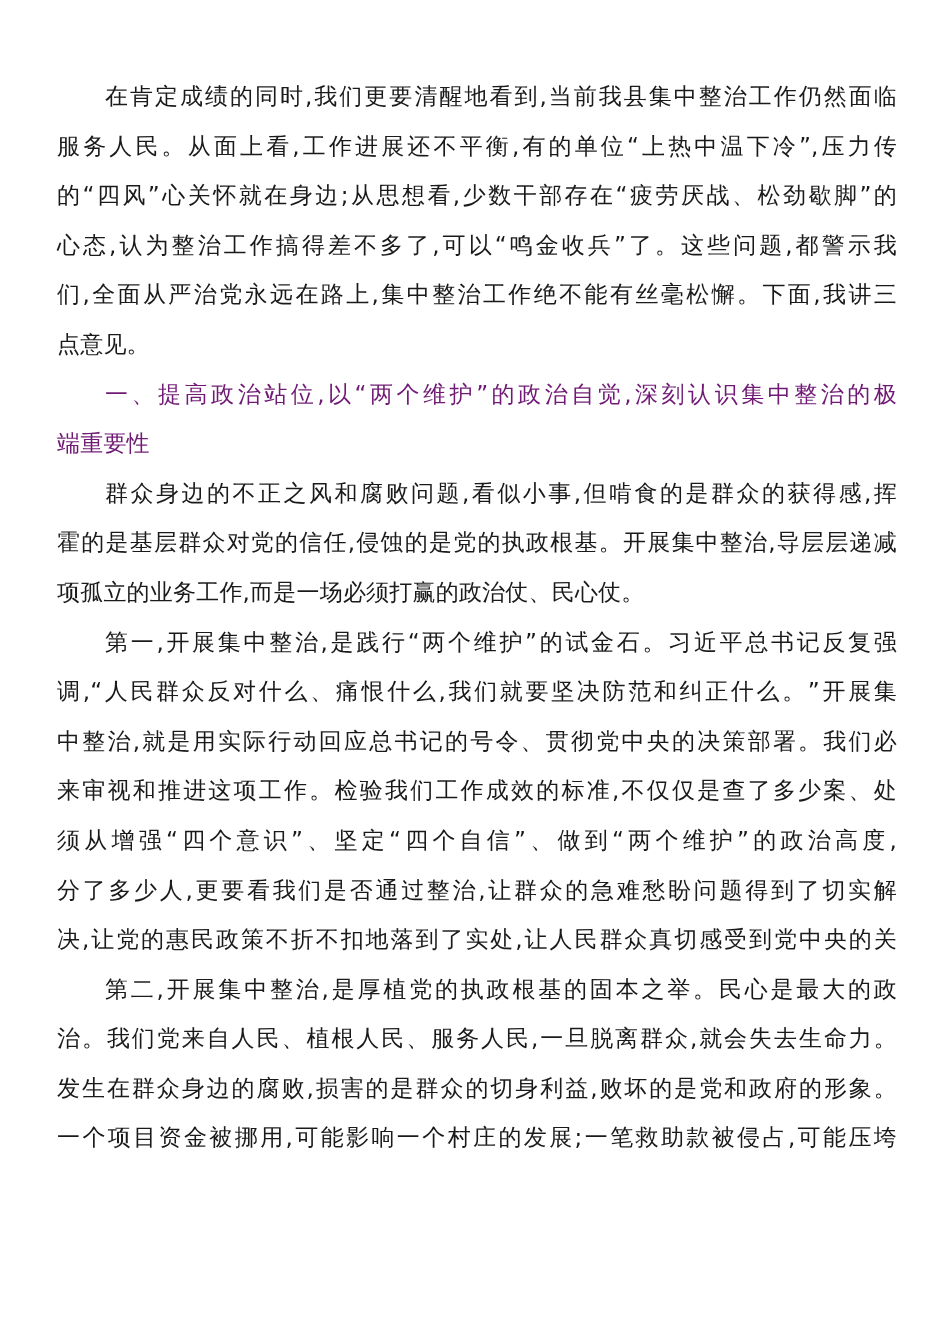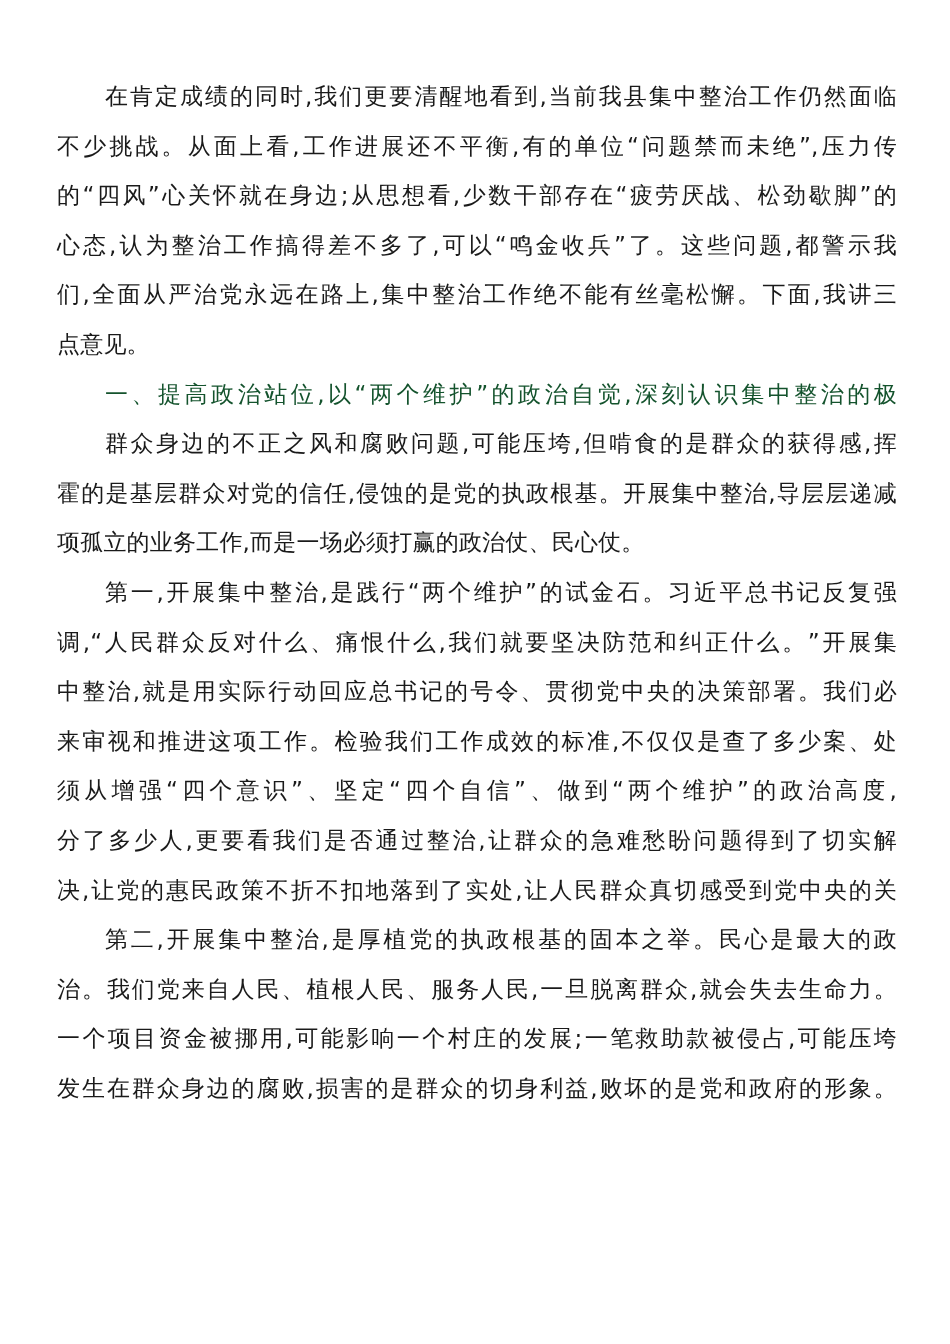--- a/index.html
+++ b/index.html
@@ -11,58 +11,59 @@
     position: absolute; left: 57px; top: 72px; width: 840px;
     font-family: "DejaVu Sans", "Liberation Sans", sans-serif;
     font-size: 23px; color: #1a1a1a;
   }
   .line {
     height: 49.6px; line-height: 49.6px; white-space: nowrap;
     letter-spacing: 0.2px; text-align: justify; text-align-last: justify;
   }
   .line.last { text-align-last: left; }
   .line.indent { padding-left: 48px; }
-  .heading { color: #14532d; }
+  .heading { color: #701a75; }
 </style>
 </head>
 <body>
 
 <div class="page">
   <div class="doc">
 
     <div>
       <div class="line indent">在肯定成绩的同时,我们更要清醒地看到,当前我县集中整治工作仍然面临</div>
-      <div class="line">不少挑战。从面上看,工作进展还不平衡,有的单位“问题禁而未绝”,压力传</div>
+      <div class="line">服务人民。从面上看,工作进展还不平衡,有的单位“上热中温下冷”,压力传</div>
       <div class="line">的“四风”心关怀就在身边;从思想看,少数干部存在“疲劳厌战、松劲歇脚”的</div>
       <div class="line">心态,认为整治工作搞得差不多了,可以“鸣金收兵”了。这些问题,都警示我</div>
       <div class="line">们,全面从严治党永远在路上,集中整治工作绝不能有丝毫松懈。下面,我讲三</div>
       <div class="line last">点意见。</div>
     </div>
 
     <div class="heading">
       <div class="line indent">一、提高政治站位,以“两个维护”的政治自觉,深刻认识集中整治的极</div>
+      <div class="line last">端重要性</div>
     </div>
 
     <div>
-      <div class="line indent">群众身边的不正之风和腐败问题,可能压垮,但啃食的是群众的获得感,挥</div>
+      <div class="line indent">群众身边的不正之风和腐败问题,看似小事,但啃食的是群众的获得感,挥</div>
       <div class="line">霍的是基层群众对党的信任,侵蚀的是党的执政根基。开展集中整治,导层层递减</div>
       <div class="line last">项孤立的业务工作,而是一场必须打赢的政治仗、民心仗。</div>
     </div>
 
     <div>
       <div class="line indent">第一,开展集中整治,是践行“两个维护”的试金石。习近平总书记反复强</div>
       <div class="line">调,“人民群众反对什么、痛恨什么,我们就要坚决防范和纠正什么。”开展集</div>
       <div class="line">中整治,就是用实际行动回应总书记的号令、贯彻党中央的决策部署。我们必</div>
       <div class="line">来审视和推进这项工作。检验我们工作成效的标准,不仅仅是查了多少案、处</div>
       <div class="line">须从增强“四个意识”、坚定“四个自信”、做到“两个维护”的政治高度,</div>
       <div class="line">分了多少人,更要看我们是否通过整治,让群众的急难愁盼问题得到了切实解</div>
       <div class="line">决,让党的惠民政策不折不扣地落到了实处,让人民群众真切感受到党中央的关</div>
     </div>
 
     <div>
       <div class="line indent">第二,开展集中整治,是厚植党的执政根基的固本之举。民心是最大的政</div>
       <div class="line">治。我们党来自人民、植根人民、服务人民,一旦脱离群众,就会失去生命力。</div>
+      <div class="line">发生在群众身边的腐败,损害的是群众的切身利益,败坏的是党和政府的形象。</div>
       <div class="line">一个项目资金被挪用,可能影响一个村庄的发展;一笔救助款被侵占,可能压垮</div>
-      <div class="line">发生在群众身边的腐败,损害的是群众的切身利益,败坏的是党和政府的形象。</div>
     </div>
 
   </div>
 </div>
 
 </body></html>

